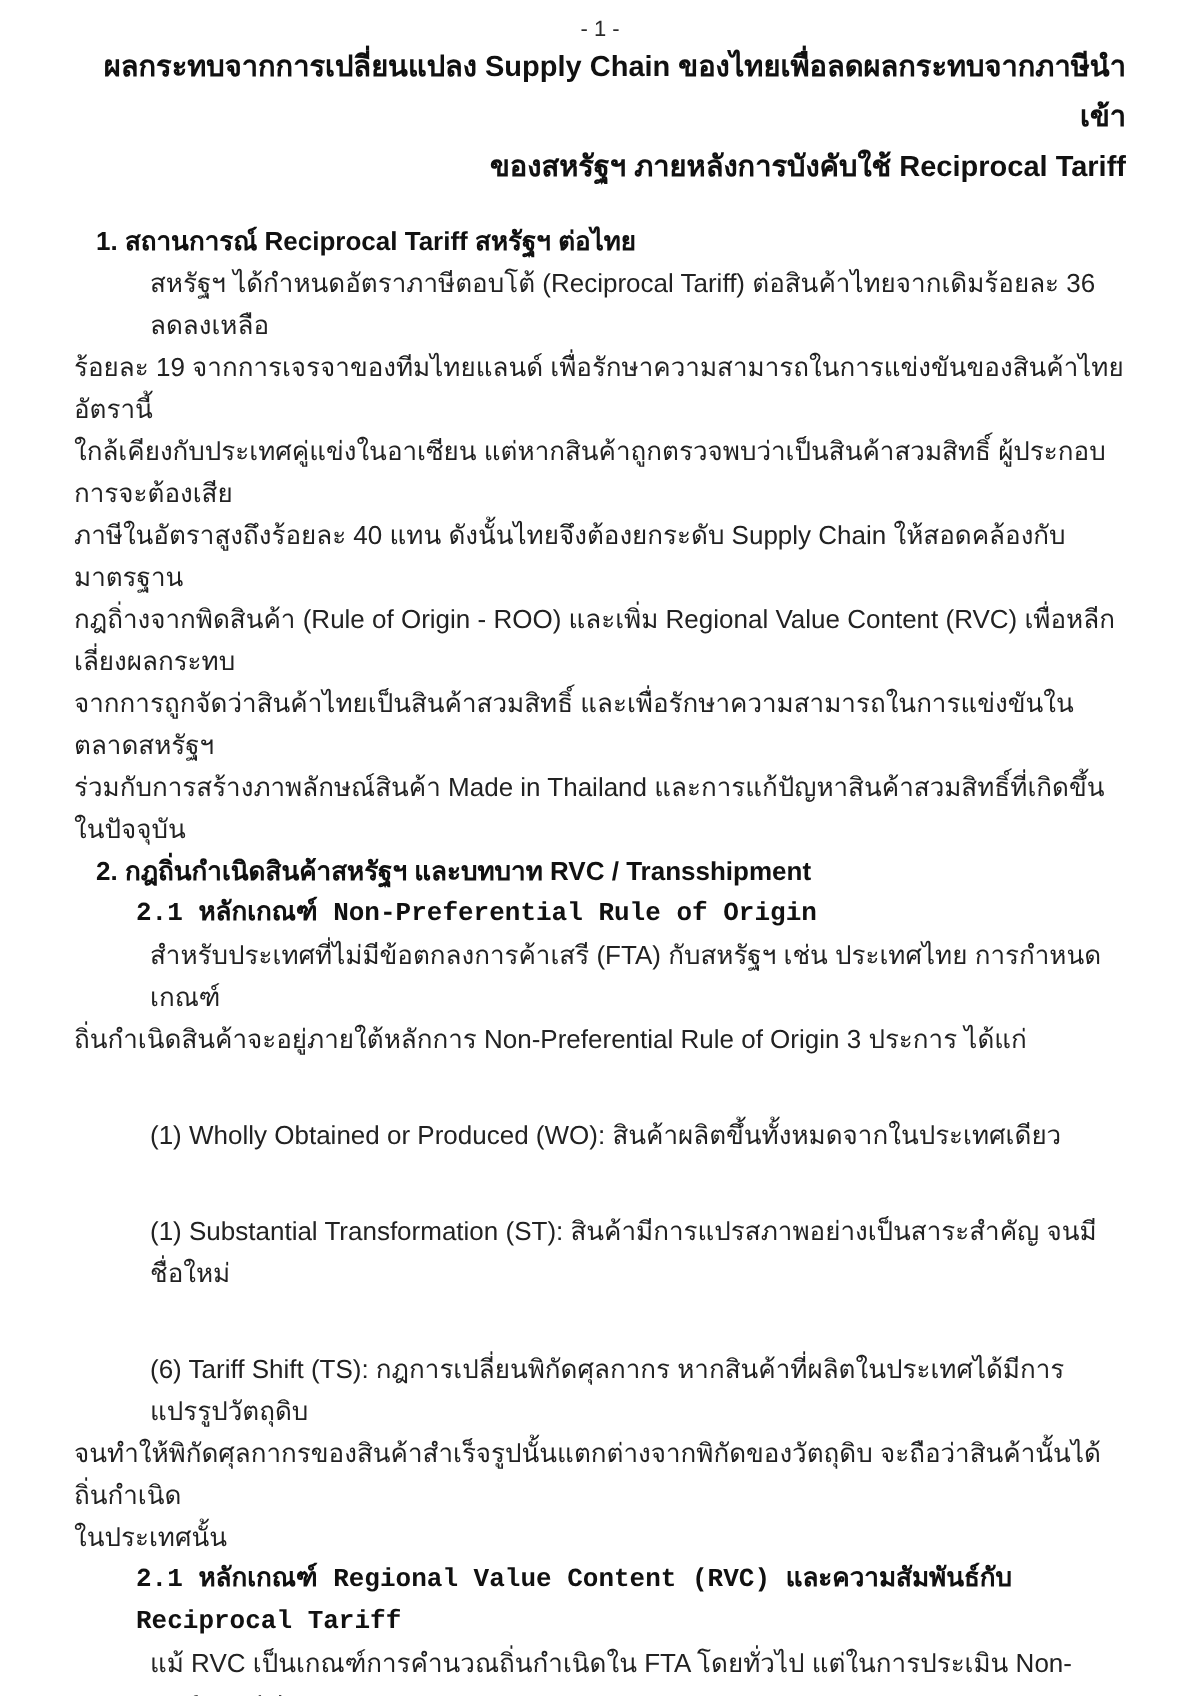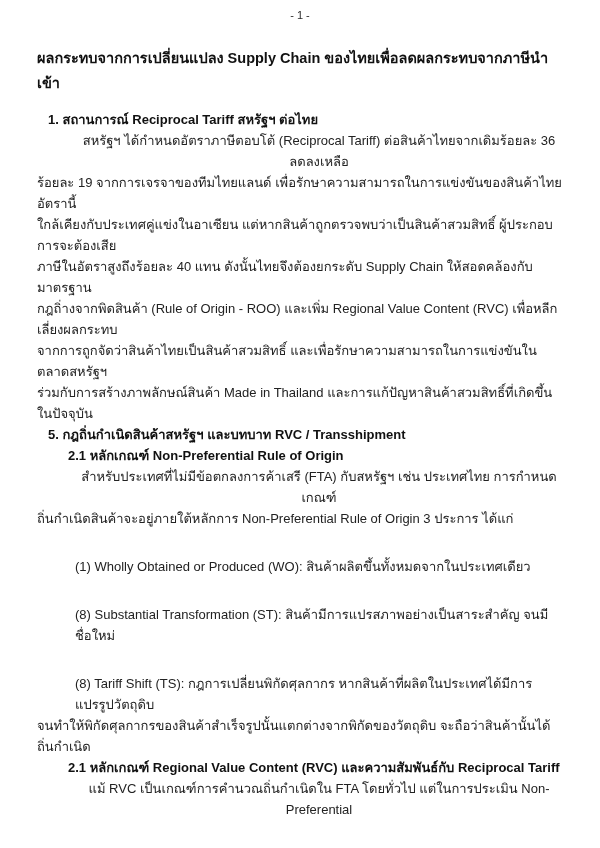--- a/index.html
+++ b/index.html
@@ -15,66 +15,67 @@
     width:600px;height:848px;
     padding:8px 37px 0 37px;
   }
   .page-num{
     text-align:center;
     font-size:11px;
     line-height:14px;
     color:#2a2a2a;
   }
   .doc-title{
-    margin-top:24px;
-    text-align:left;
+    text-align:right;
     font-weight:bold;
     font-size:14.5px;
     line-height:25px;
     color:#111;
   }
   .content{
     margin-top:13px;
     font-size:13px;
     line-height:21px;
     color:#222;
   }
   .ln{min-height:21px;}
   .h1{font-weight:bold;padding-left:11px;color:#111;}
-  .h2{font-weight:bold;padding-left:31px;color:#111;}
-  .first{padding-left:38px;text-align:center;}
+  .h2{font-weight:bold;padding-left:31px;color:#111;font-family:Liberation Mono, monospace;}
+  .first{padding-left:38px;}
   .item{padding-left:38px;margin-top:27px;}
   .flush{padding-left:0;}
 </style>
 </head>
 <body>
 
 <div class="page">
 
   <div class="page-num">- 1 -</div>
 
   <div class="doc-title">
     <div>ผลกระทบจากการเปลี่ยนแปลง Supply Chain ของไทยเพื่อลดผลกระทบจากภาษีนำเข้า</div>
+    <div>ของสหรัฐฯ ภายหลังการบังคับใช้ Reciprocal Tariff</div>
   </div>
 
   <div class="content">
     <div class="ln h1">1. สถานการณ์ Reciprocal Tariff สหรัฐฯ ต่อไทย</div>
     <div class="ln first">สหรัฐฯ ได้กำหนดอัตราภาษีตอบโต้ (Reciprocal Tariff) ต่อสินค้าไทยจากเดิมร้อยละ 36 ลดลงเหลือ</div>
     <div class="ln flush">ร้อยละ 19 จากการเจรจาของทีมไทยแลนด์ เพื่อรักษาความสามารถในการแข่งขันของสินค้าไทย อัตรานี้</div>
     <div class="ln flush">ใกล้เคียงกับประเทศคู่แข่งในอาเซียน แต่หากสินค้าถูกตรวจพบว่าเป็นสินค้าสวมสิทธิ์ ผู้ประกอบการจะต้องเสีย</div>
     <div class="ln flush">ภาษีในอัตราสูงถึงร้อยละ 40 แทน ดังนั้นไทยจึงต้องยกระดับ Supply Chain ให้สอดคล้องกับมาตรฐาน</div>
     <div class="ln flush">กฎถิ่างจากพิดสินค้า (Rule of Origin - ROO) และเพิ่ม Regional Value Content (RVC) เพื่อหลีกเลี่ยงผลกระทบ</div>
     <div class="ln flush">จากการถูกจัดว่าสินค้าไทยเป็นสินค้าสวมสิทธิ์ และเพื่อรักษาความสามารถในการแข่งขันในตลาดสหรัฐฯ</div>
     <div class="ln flush">ร่วมกับการสร้างภาพลักษณ์สินค้า Made in Thailand และการแก้ปัญหาสินค้าสวมสิทธิ์ที่เกิดขึ้นในปัจจุบัน</div>
-    <div class="ln h1">5. กฎถิ่นกำเนิดสินค้าสหรัฐฯ และบทบาท RVC / Transshipment</div>
+    <div class="ln h1">2. กฎถิ่นกำเนิดสินค้าสหรัฐฯ และบทบาท RVC / Transshipment</div>
     <div class="ln h2">2.1 หลักเกณฑ์ Non-Preferential Rule of Origin</div>
     <div class="ln first">สำหรับประเทศที่ไม่มีข้อตกลงการค้าเสรี (FTA) กับสหรัฐฯ เช่น ประเทศไทย การกำหนดเกณฑ์</div>
     <div class="ln flush">ถิ่นกำเนิดสินค้าจะอยู่ภายใต้หลักการ Non-Preferential Rule of Origin 3 ประการ ได้แก่</div>
     <div class="ln item">(1) Wholly Obtained or Produced (WO): สินค้าผลิตขึ้นทั้งหมดจากในประเทศเดียว</div>
-    <div class="ln item">(8) Substantial Transformation (ST): สินค้ามีการแปรสภาพอย่างเป็นสาระสำคัญ จนมี ชื่อใหม่</div>
-    <div class="ln item">(8) Tariff Shift (TS): กฎการเปลี่ยนพิกัดศุลกากร หากสินค้าที่ผลิตในประเทศได้มีการแปรรูปวัตถุดิบ</div>
+    <div class="ln item">(1) Substantial Transformation (ST): สินค้ามีการแปรสภาพอย่างเป็นสาระสำคัญ จนมี ชื่อใหม่</div>
+    <div class="ln item">(6) Tariff Shift (TS): กฎการเปลี่ยนพิกัดศุลกากร หากสินค้าที่ผลิตในประเทศได้มีการแปรรูปวัตถุดิบ</div>
     <div class="ln flush">จนทำให้พิกัดศุลกากรของสินค้าสำเร็จรูปนั้นแตกต่างจากพิกัดของวัตถุดิบ จะถือว่าสินค้านั้นได้ถิ่นกำเนิด</div>
+    <div class="ln flush">ในประเทศนั้น</div>
     <div class="ln h2">2.1 หลักเกณฑ์ Regional Value Content (RVC) และความสัมพันธ์กับ Reciprocal Tariff</div>
     <div class="ln first">แม้ RVC เป็นเกณฑ์การคำนวณถิ่นกำเนิดใน FTA โดยทั่วไป แต่ในการประเมิน Non-Preferential</div>
 
   </div>
 
 </div>
 
 </body></html>

